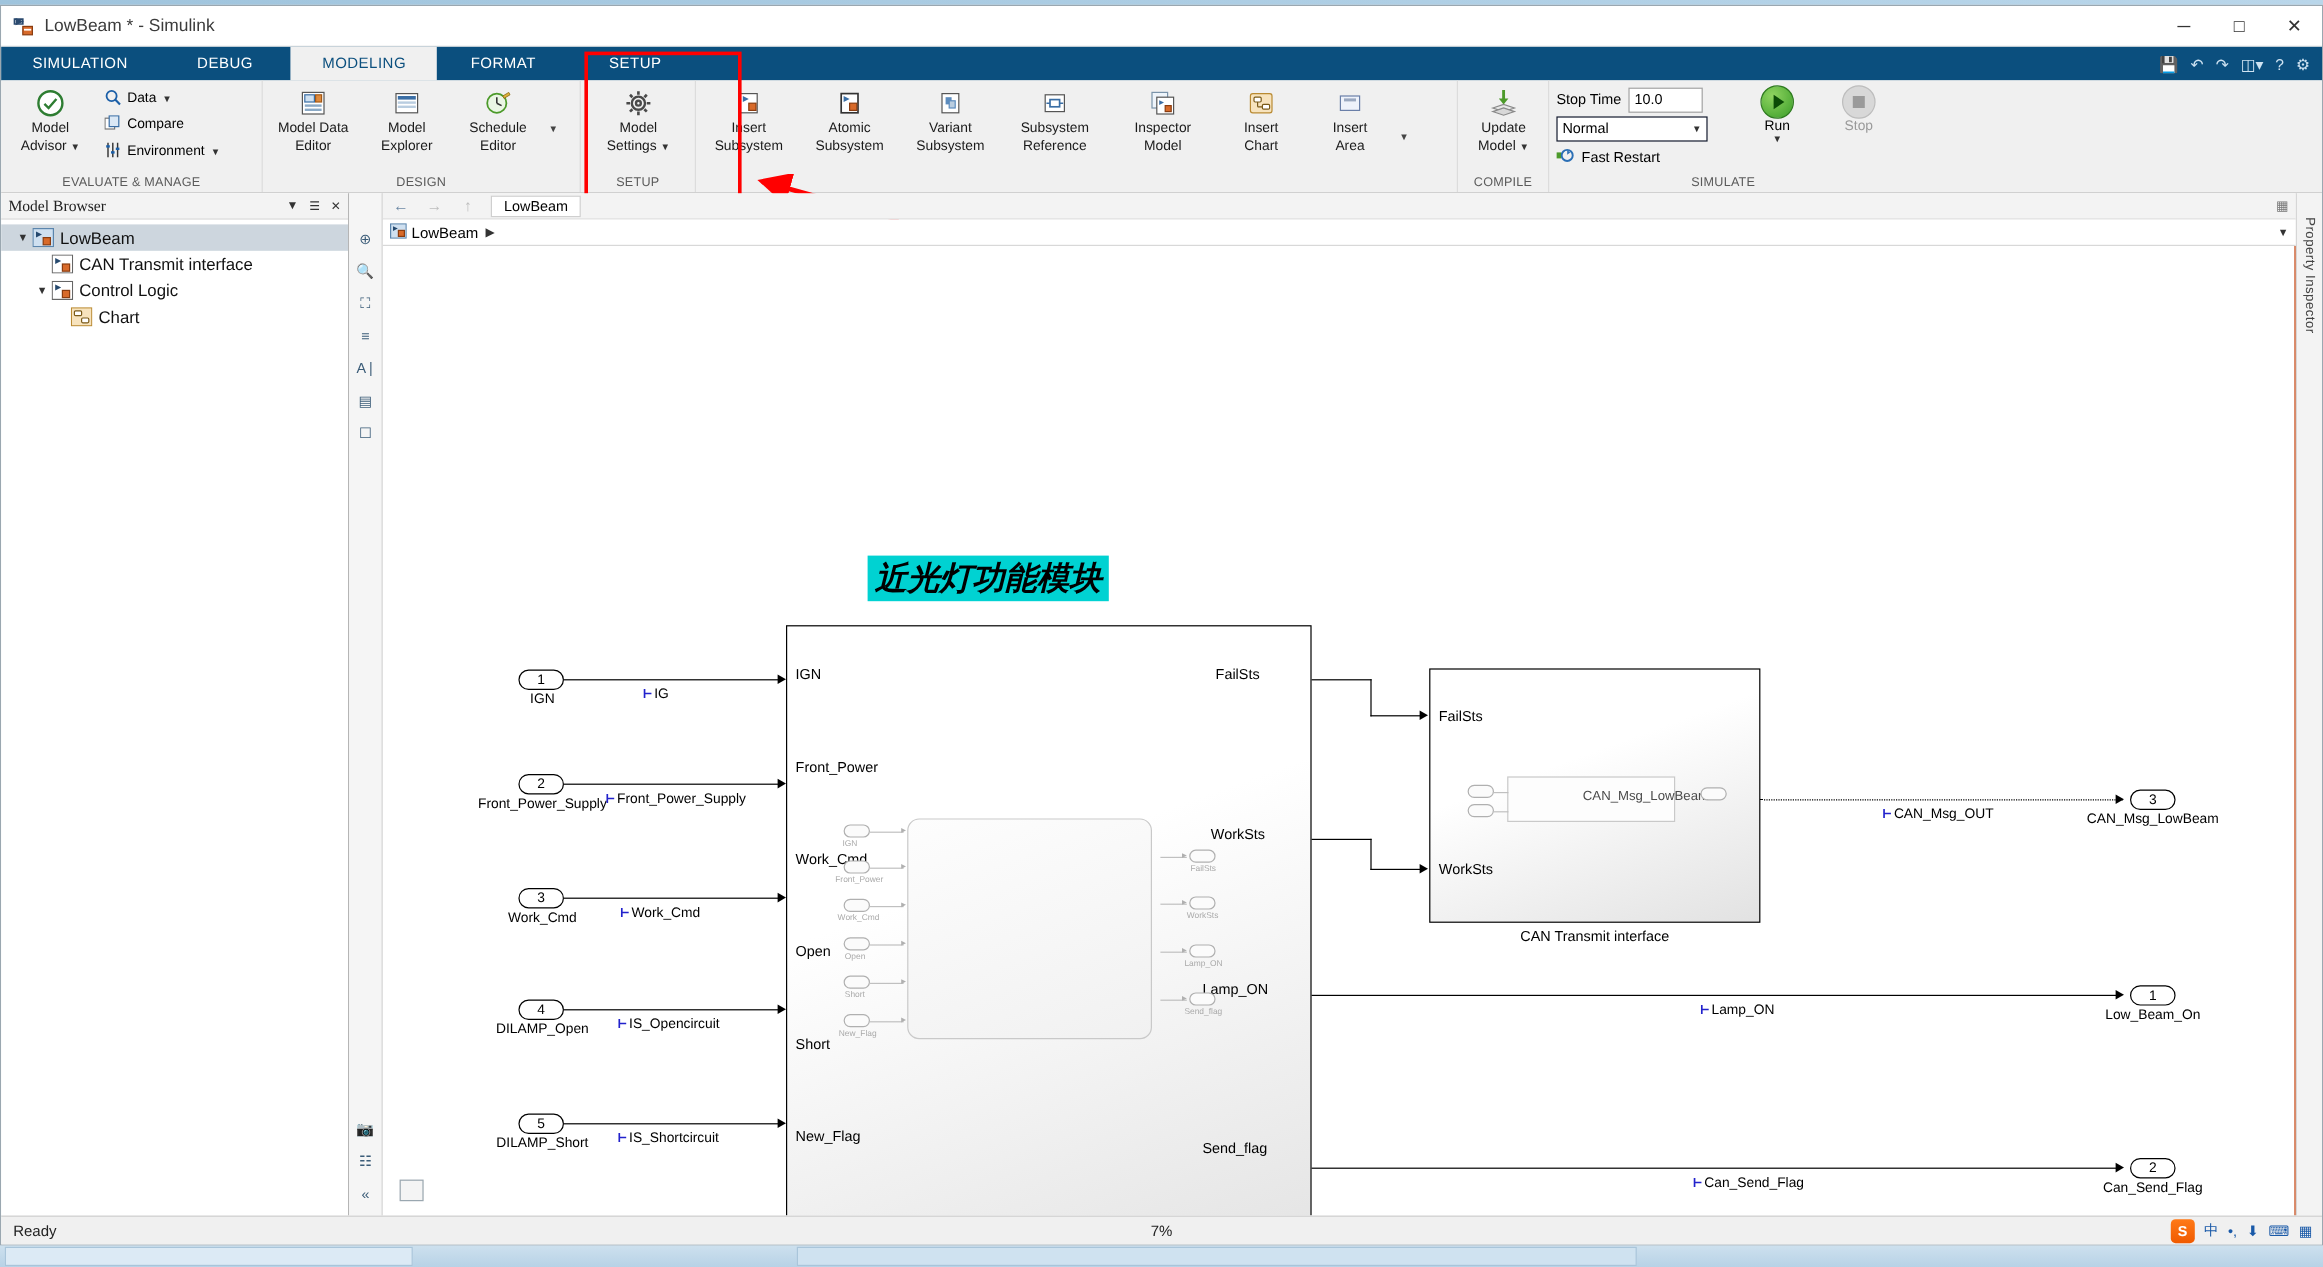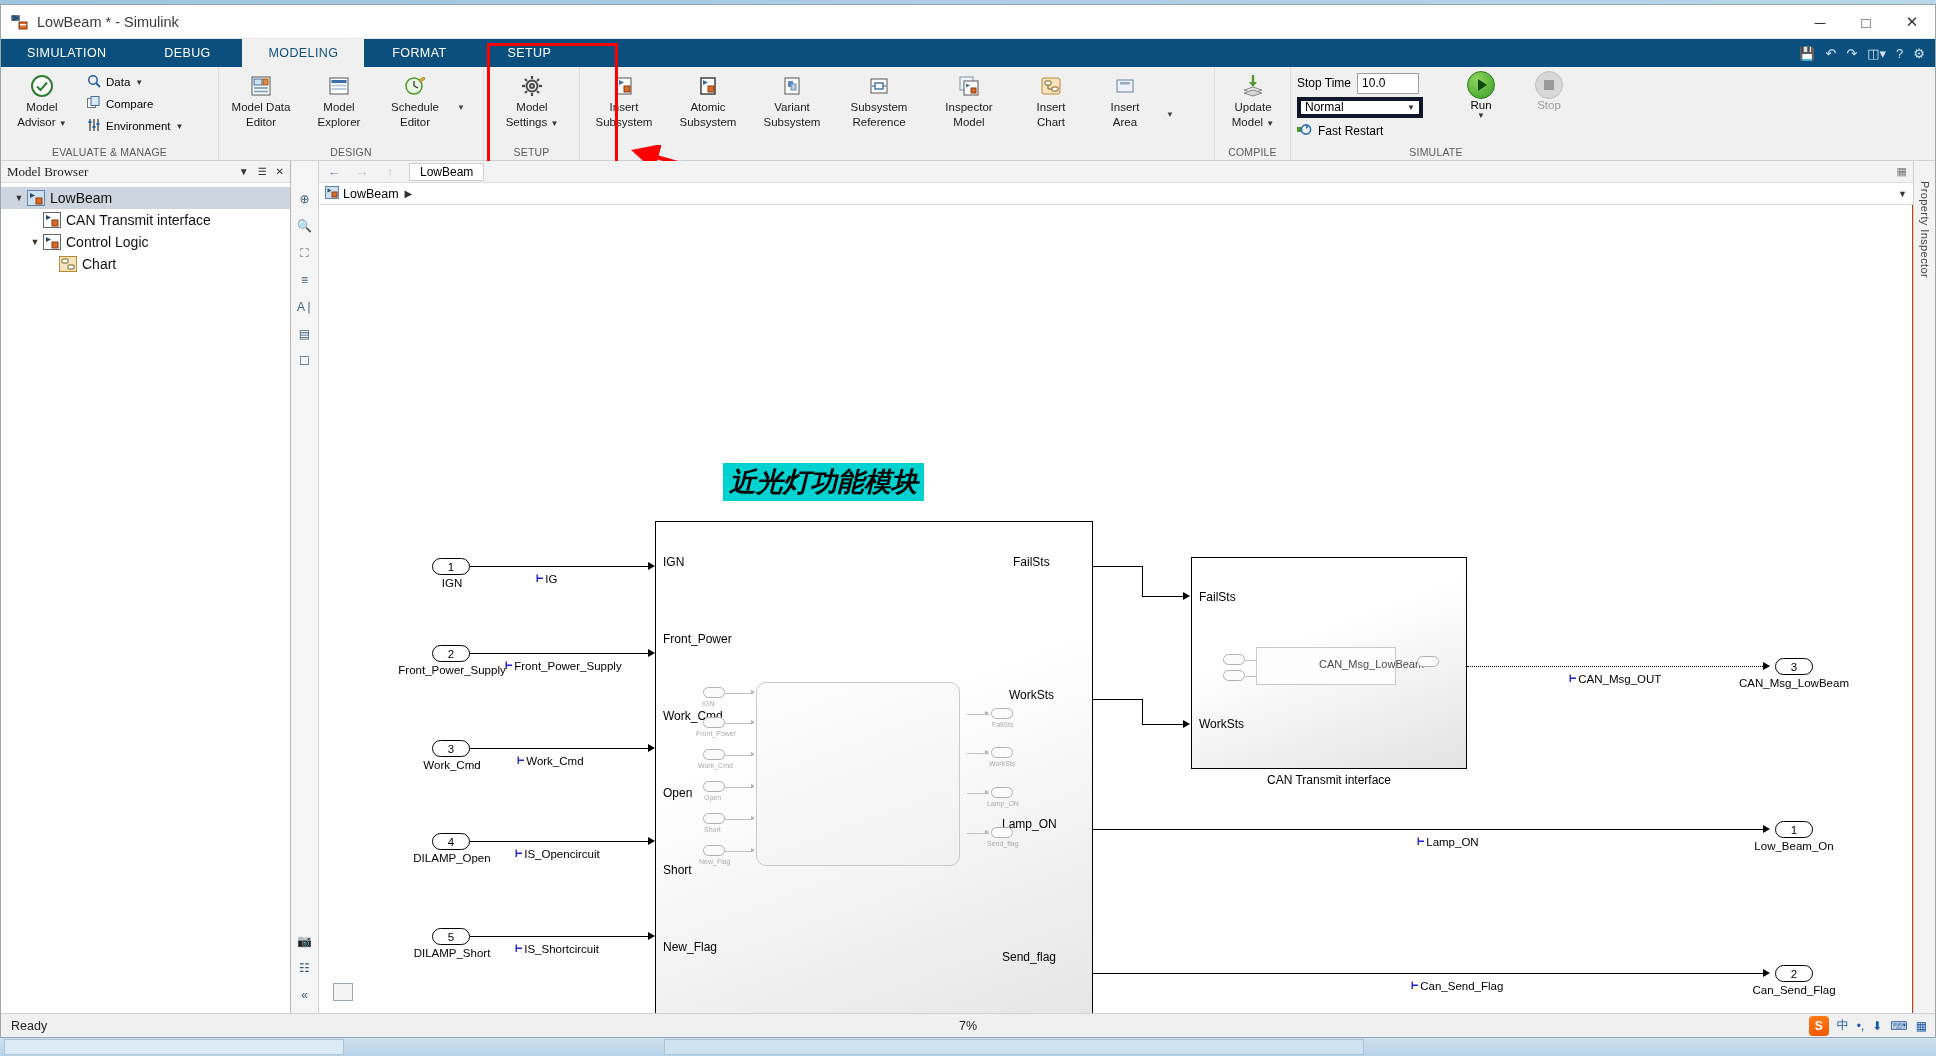--- a/index.html
+++ b/index.html
@@ -87,21 +87,21 @@
   }
 
   
   .sim-row { display: flex; align-items: center; gap: 6px; height: 24px; padding: 0 4px; }
   .sim-label { font-size: 12px; }
   .txtbox {
     border: 1px solid #a0a0a0; background: #fff; height: 21px; width: 62px;
     font-size: 12px; padding: 0 4px; line-height: 19px;
   }
   .combobox {
-    border: 4px solid #0f172a; background: #fff; height: 21px; width: 126px;
+    border: 1px solid #0f172a; background: #fff; height: 21px; width: 126px;
     font-size: 12px; padding: 0 4px; line-height: 19px; display: flex;
     align-items: center; justify-content: space-between;
   }
   .runbtn { display: flex; flex-direction: column; align-items: center; padding: 0 10px; }
   .run-circle {
     width: 28px; height: 28px; border-radius: 50%;
     background: radial-gradient(circle at 35% 30%, #8fd460, #3a9d28);
     border: 1px solid #2e7a1f; display: flex; align-items: center; justify-content: center;
   }
   .run-circle::after {

